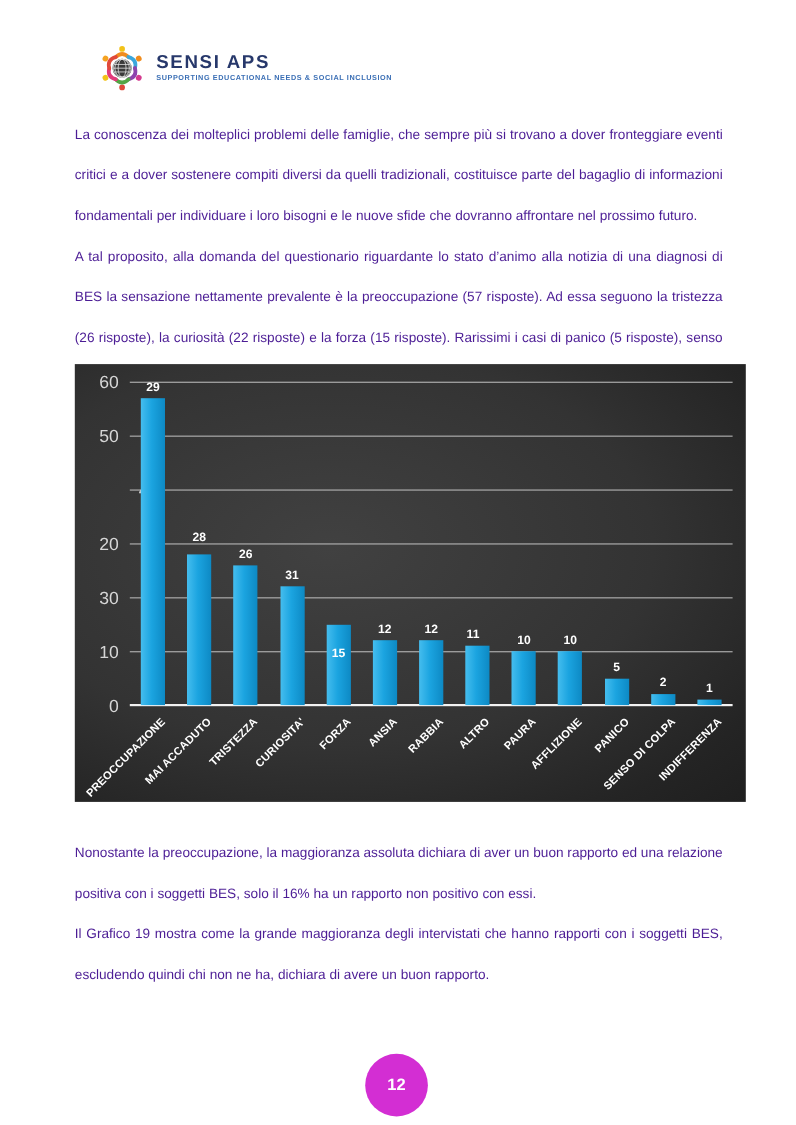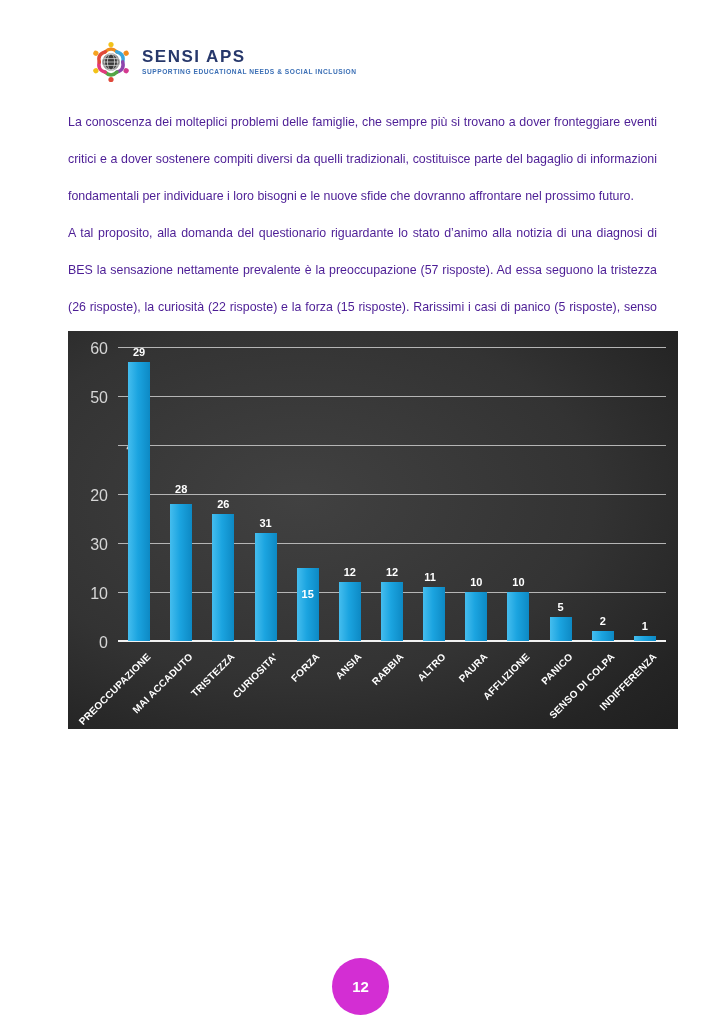--- a/index.html
+++ b/index.html
@@ -152,17 +152,19 @@
       <div class="xcat-label" style="left: 388.615px; top: 320px;">PANICO</div>
       <div class="bar" style="left: 523.769px; top: 300.2px; height: 9.8px;"></div>
       <div class="bar-value" style="left: 514.769px; top: 284.2px;">2</div>
       <div class="xcat-label" style="left: 430.769px; top: 320px;">SENSO DI COLPA</div>
       <div class="bar" style="left: 565.923px; top: 305.1px; height: 4.9px;"></div>
       <div class="bar-value" style="left: 556.923px; top: 289.1px;">1</div>
       <div class="xcat-label" style="left: 472.923px; top: 320px;">INDIFFERENZA</div>
     </div>
 
   <div class="bodytext" id="text-block-bottom">
+    <p>Nonostante la preoccupazione, la maggioranza assoluta dichiara di aver un buon rapporto ed una relazione positiva con i soggetti BES, solo il 16% ha un rapporto non positivo con essi.</p>
+    <p>Il Grafico 19 mostra come la grande maggioranza degli intervistati che hanno rapporti con i soggetti BES, escludendo quindi chi non ne ha, dichiara di avere un buon rapporto.</p>
   </div>
 
   <div class="page-badge">12</div>
 
 </div>
 
 </body></html>

